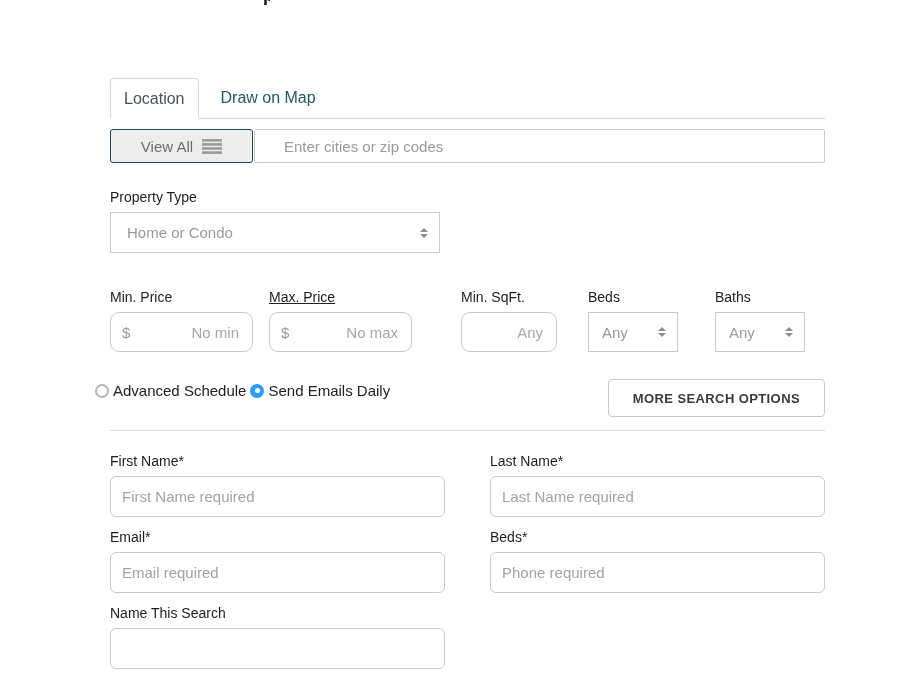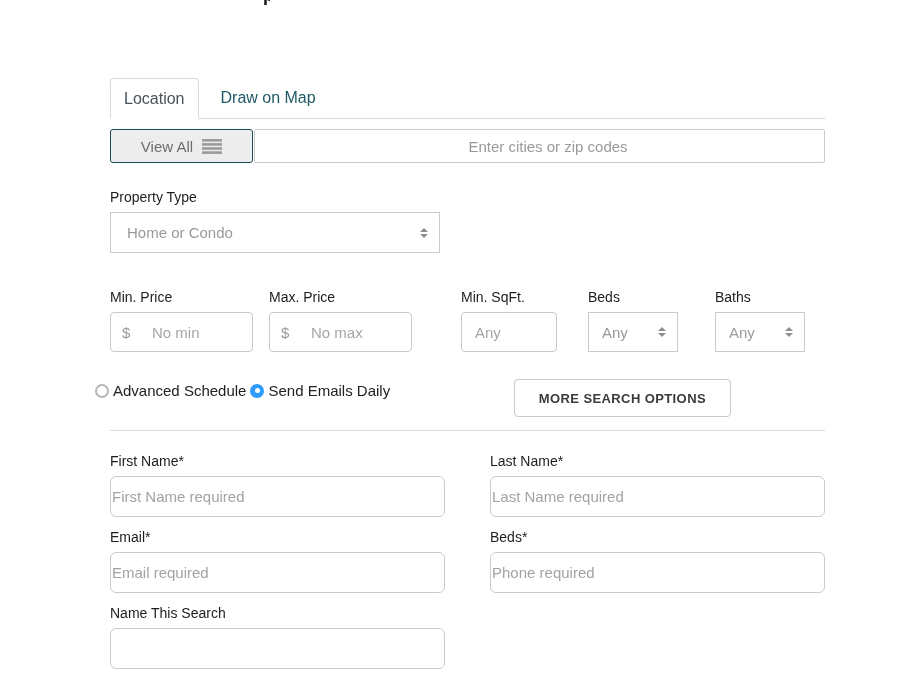--- a/index.html
+++ b/index.html
@@ -31,21 +31,21 @@
   .search-group{display:flex;margin-top:10px;height:34px;}
   .view-all-btn{
     width:143px;box-sizing:border-box;flex:none;
     background:#ededed;border:1.5px solid #1c4a52;border-radius:3px;
     display:flex;align-items:center;justify-content:center;gap:9px;
     font-size:15px;color:#6e6e6e;cursor:pointer;
   }
   .cities-input{
     flex:1;box-sizing:border-box;border:1px solid #cbcbcb;border-radius:2px;
     margin-left:1px;padding:0 12px 0 29px;font-size:15px;color:#333;
-    font-family:"Liberation Sans", sans-serif;outline:none;text-align:center;
+    font-family:"Liberation Sans", sans-serif;outline:none;
   }
   .cities-input::placeholder{color:#9a9a9a;}
 
   
   .field-label{font-size:14px;color:#1d1d1d;line-height:15px;}
 
   
   .property-block{margin-top:27px;}
   .select-box{
     position:relative;box-sizing:border-box;height:41px;border:1px solid #cbcbcb;
@@ -56,62 +56,62 @@
   .caret{position:absolute;right:11px;top:50%;transform:translateY(-50%);display:flex;flex-direction:column;gap:2px;}
   .caret i{display:block;width:0;height:0;border-left:4px solid transparent;border-right:4px solid transparent;}
   .caret .up{border-bottom:4.5px solid #8f8f8f;}
   .caret .down{border-top:4.5px solid #8f8f8f;}
 
   
   .filter-row{display:flex;margin-top:37px;}
   .fcol{display:flex;flex-direction:column;}
   .fcol .field-label{margin-bottom:7px;}
   .w-price{width:143px;}
-  .m-max{margin-left:16px;}
+  .m-max{margin-left:16px;text-decoration:underline;}
   .w-sqft{width:96px;margin-left:49px;}
   .w-bed{width:90px;margin-left:31px;}
   .w-bath{width:90px;margin-left:37px;}
   .input-shell{position:relative;height:40px;}
   .input-shell input{
     position:absolute;inset:0;width:100%;height:100%;box-sizing:border-box;
-    border:1px solid #cbcbcb;border-radius:4px;font-size:15px;color:#333;
+    border:1px solid #cbcbcb;border-radius:9px;font-size:15px;color:#333;
     font-family:"Liberation Sans", sans-serif;outline:none;
-    text-align:left;padding:0 13px 0 41px;
+    text-align:right;padding:0 13px 0 41px;
   }
   .input-shell input::placeholder{color:#a6a6a6;}
   .dollar{position:absolute;left:12px;top:50%;transform:translateY(-50%);font-size:15px;color:#9a9a9a;z-index:1;}
   .mini-select{height:40px;padding-left:13px;}
 
   
   .options-row{display:flex;align-items:flex-start;margin-top:27px;}
   .radio-group{display:flex;align-items:flex-start;margin-left:-15px;margin-top:3px;}
   .radio-item{display:flex;align-items:center;gap:4px;cursor:pointer;}
   .radio-item + .radio-item{margin-left:4px;}
   .radio{width:14px;height:14px;border-radius:50%;border:2px solid #b7b7b7;box-sizing:border-box;background:#fff;flex:none;}
   .radio.selected{border:none;background:#2f9bff;position:relative;}
   .radio.selected::after{content:"";position:absolute;left:50%;top:50%;width:5px;height:5px;margin:-2.5px 0 0 -2.5px;border-radius:50%;background:#fff;}
   .radio-label{font-size:15px;color:#222;}
   .more-btn{
-    margin-left:auto;margin-right:94px;height:38px;padding:0 24px;
+    margin-left:auto;height:38px;padding:0 24px;
     background:#fff;border:1px solid #c9c9c9;border-radius:4px;
     font-family:"Liberation Sans", sans-serif;
     font-size:13px;font-weight:600;letter-spacing:.4px;color:#3a3a3a;cursor:pointer;
   }
 
   .divider{border:none;border-top:1px solid #dddddd;margin:13px 0 0 0;}
 
   
   .form-row{display:flex;margin-top:23px;justify-content:space-between;}
   .form-row.tight{margin-top:13px;}
   .form-col{width:335px;display:flex;flex-direction:column;}
   .form-col + .form-col{margin-left:45px;}
   .form-col .field-label{margin-bottom:7px;}
   .text-input{
     box-sizing:border-box;height:41px;border:1px solid #cbcbcb;border-radius:6px;
-    padding:0 1px;font-size:15px;color:#333;outline:none;
+    padding:0 11px;font-size:15px;color:#333;outline:none;
     font-family:"Liberation Sans", sans-serif;
   }
   .text-input::placeholder{color:#a3a3a3;}
 </style>
 </head>
 <body>
 
 <div class="fragment">
     <span>p</span>
   </div>

